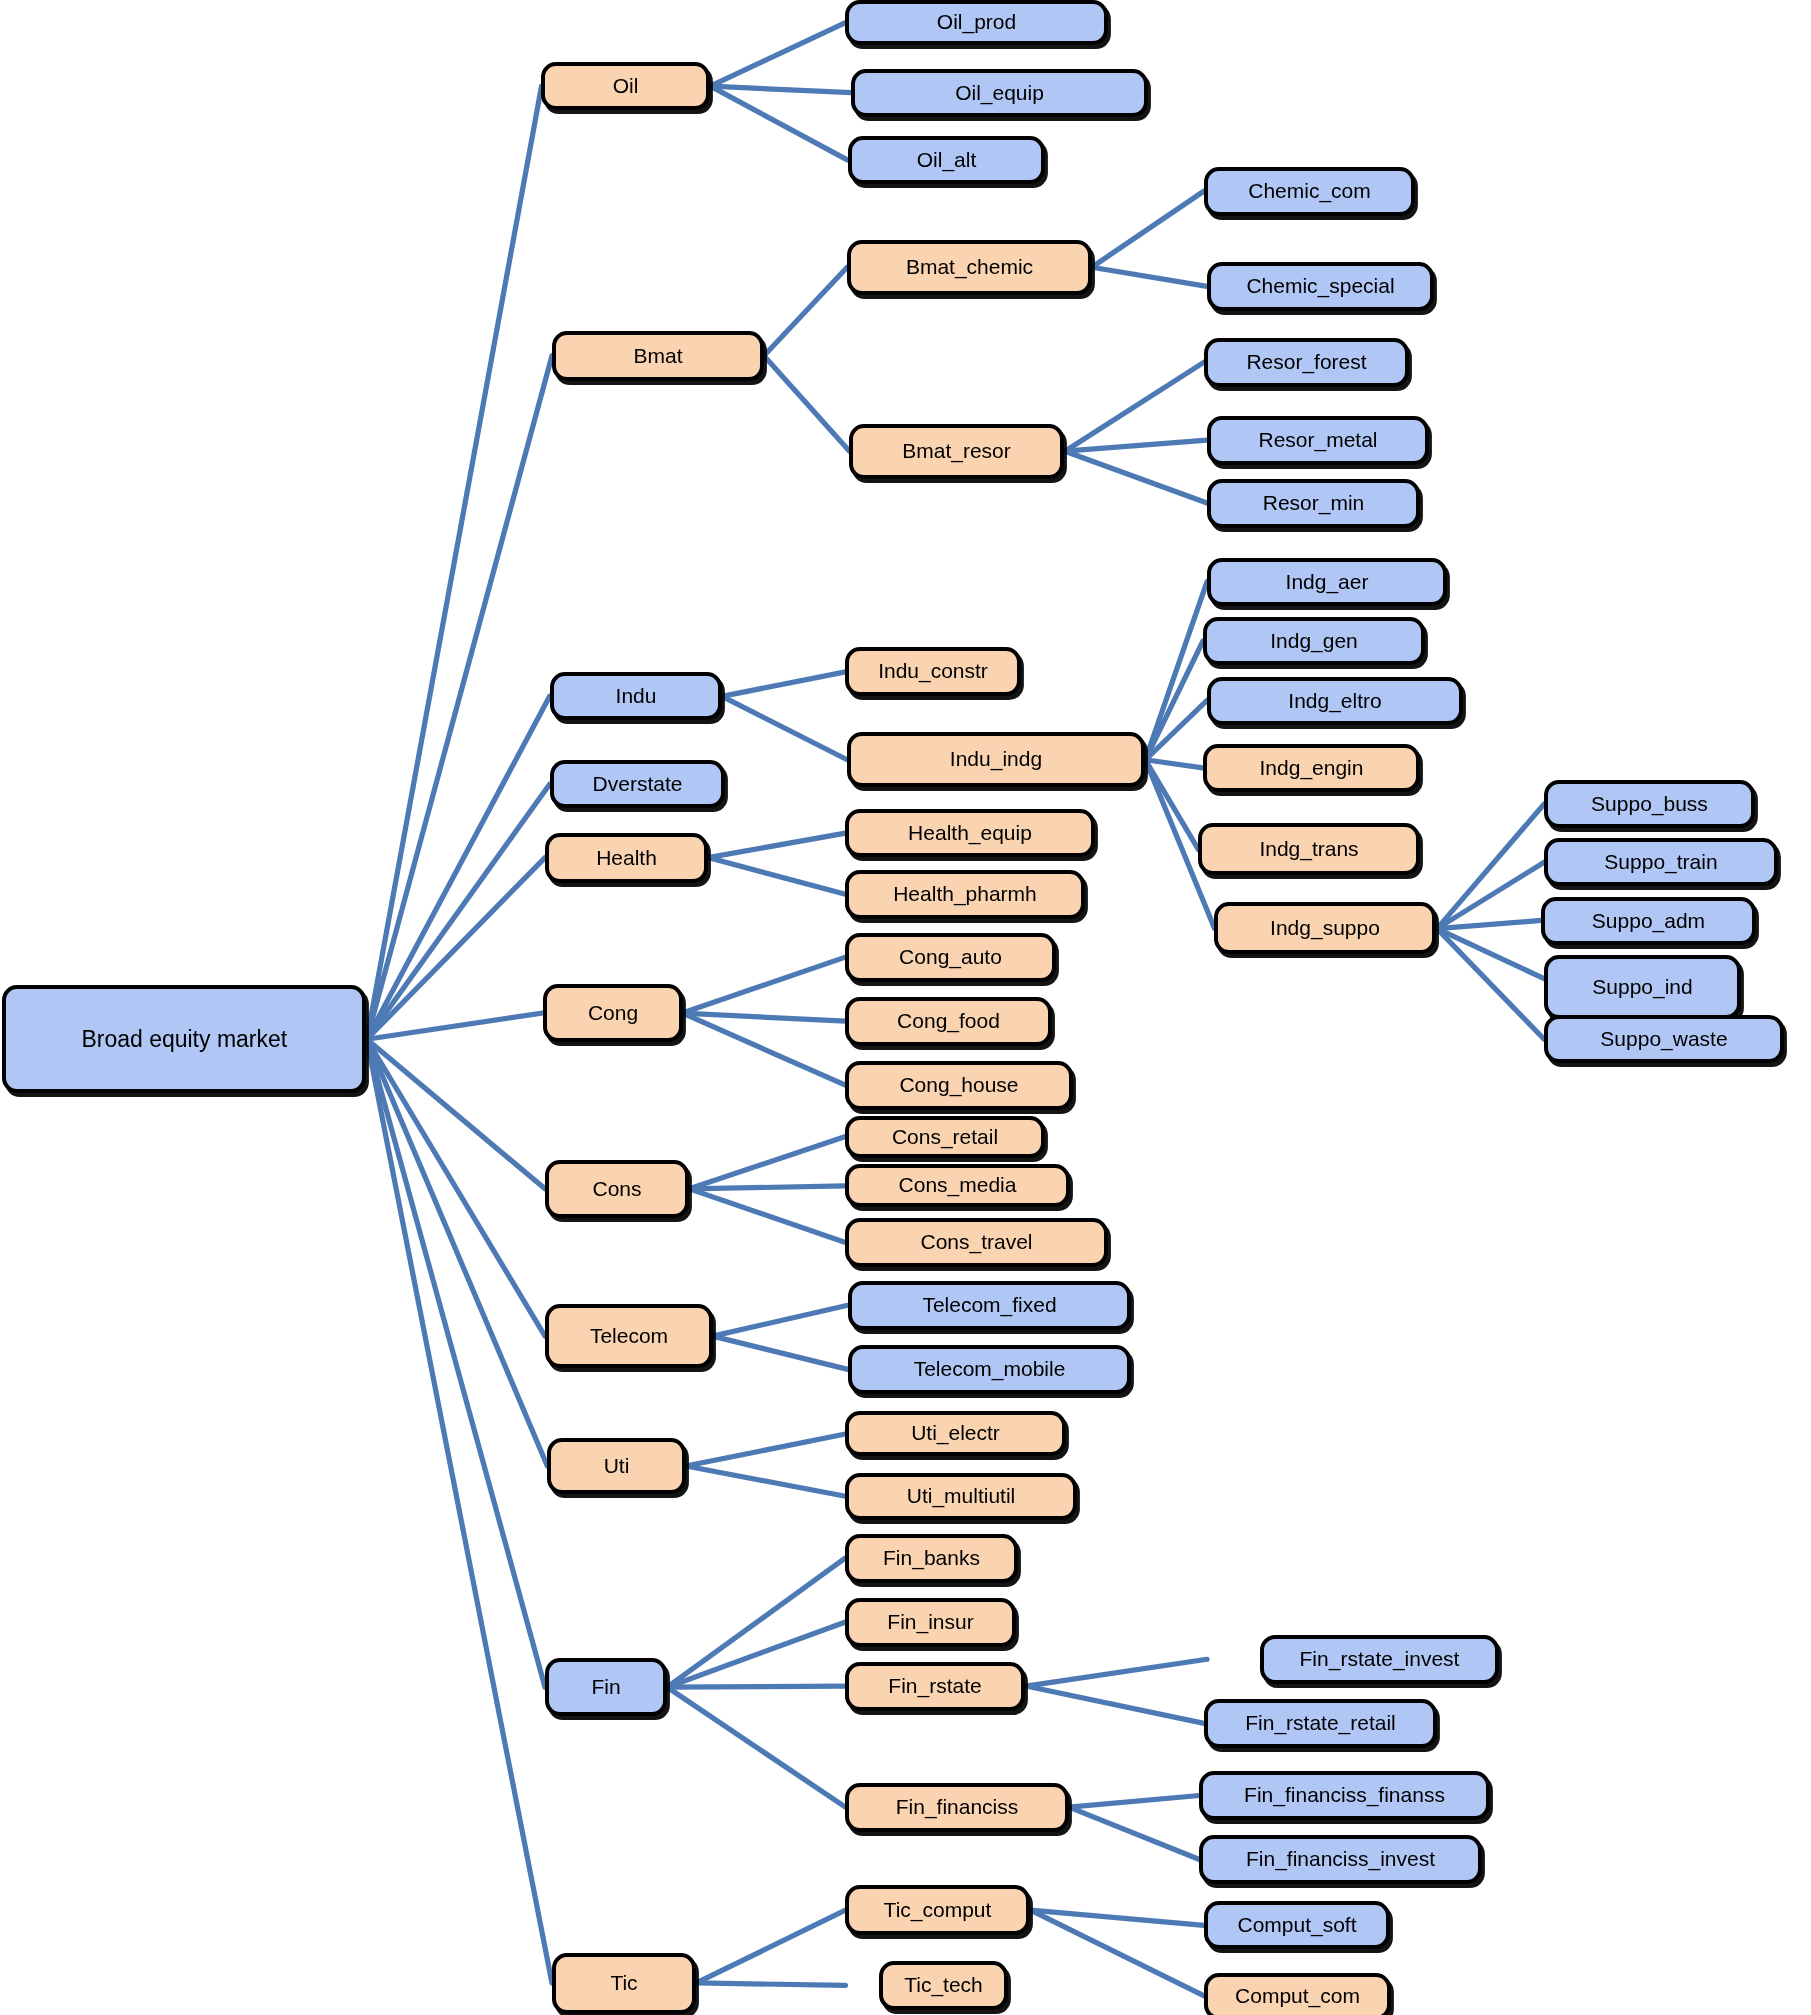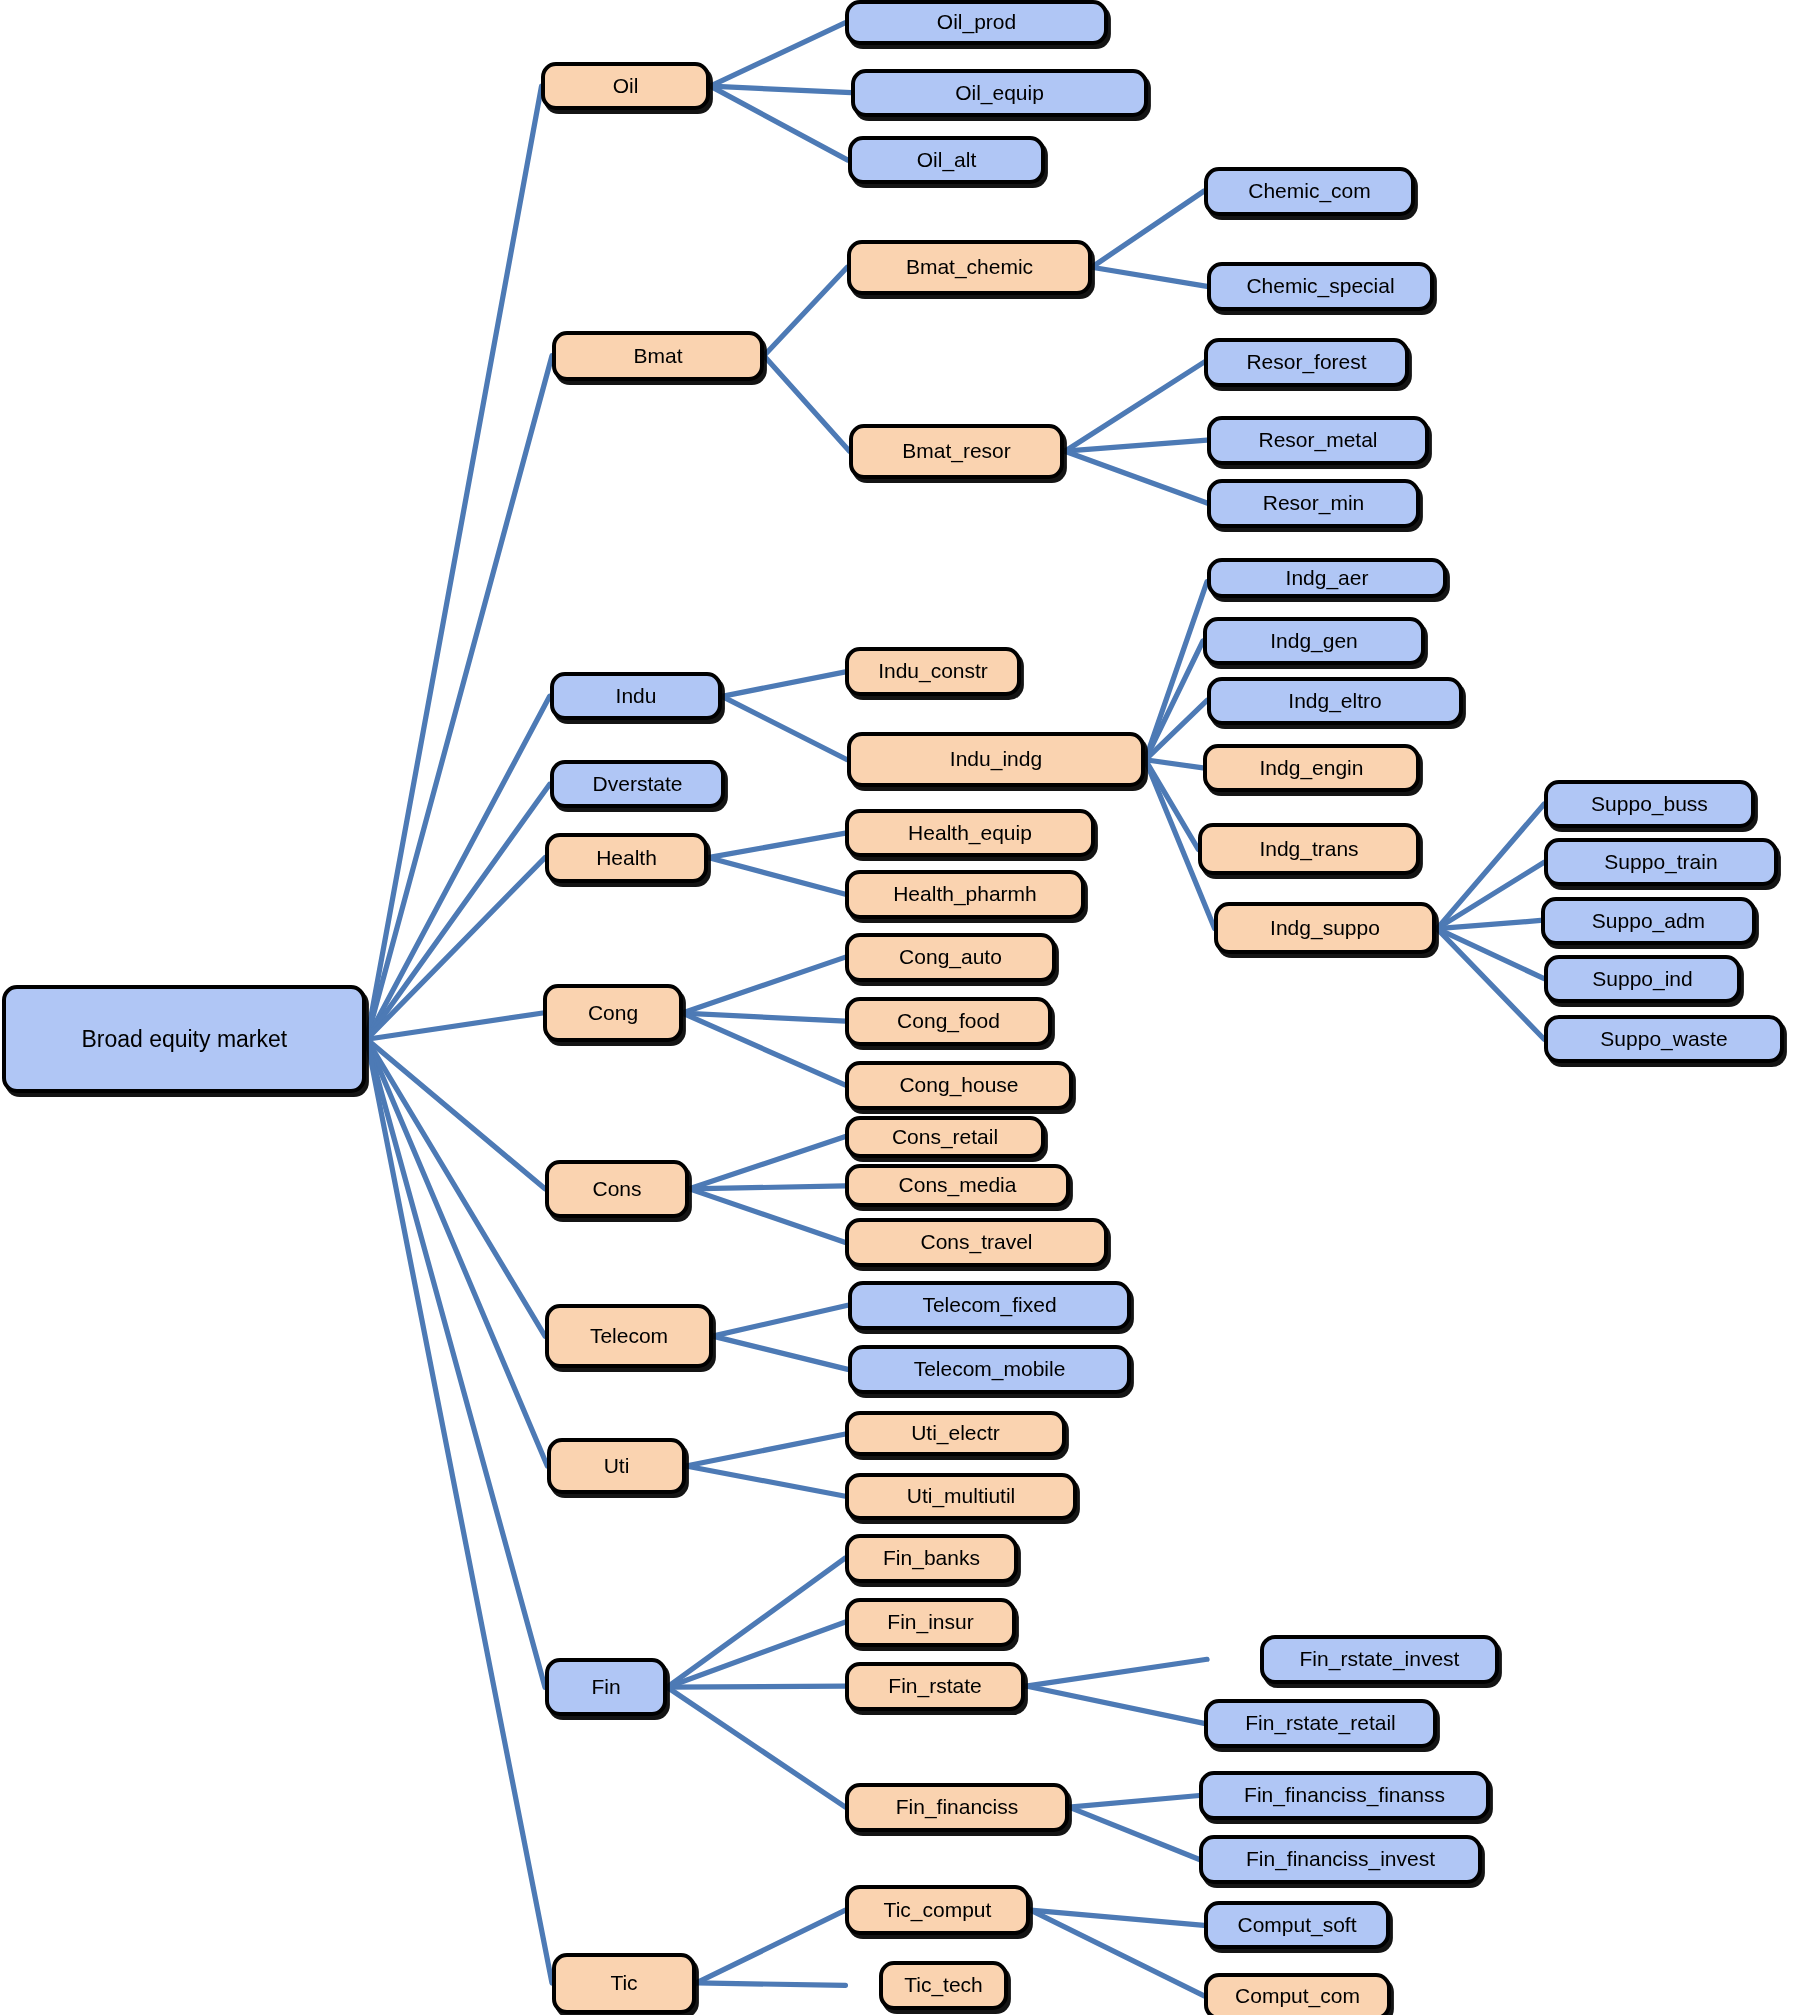--- a/index.html
+++ b/index.html
@@ -120,21 +120,21 @@
       </div>
       <div class="node blue" style="left: 550px; top: 672px; width: 172px; height: 48px; font-size: 21px;">
         <span>Indu</span>
       </div>
       <div class="node orange" style="left: 845px; top: 647px; width: 176px; height: 49px; font-size: 21px;">
         <span>Indu_constr</span>
       </div>
       <div class="node orange" style="left: 847px; top: 732px; width: 298px; height: 55px; font-size: 21px;">
         <span>Indu_indg</span>
       </div>
-      <div class="node blue" style="left: 1207px; top: 558px; width: 240px; height: 40px; font-size: 21px;">
+      <div class="node blue" style="left: 1207px; top: 558px; width: 240px; height: 48px; font-size: 21px;">
         <span>Indg_aer</span>
       </div>
       <div class="node blue" style="left: 1203px; top: 617px; width: 222px; height: 48px; font-size: 21px;">
         <span>Indg_gen</span>
       </div>
       <div class="node blue" style="left: 1207px; top: 677px; width: 256px; height: 48px; font-size: 21px;">
         <span>Indg_eltro</span>
       </div>
       <div class="node orange" style="left: 1203px; top: 744px; width: 217px; height: 48px; font-size: 21px;">
         <span>Indg_engin</span>
@@ -147,21 +147,21 @@
       </div>
       <div class="node blue" style="left: 1544px; top: 780px; width: 211px; height: 48px; font-size: 21px;">
         <span>Suppo_buss</span>
       </div>
       <div class="node blue" style="left: 1544px; top: 838px; width: 234px; height: 48px; font-size: 21px;">
         <span>Suppo_train</span>
       </div>
       <div class="node blue" style="left: 1541px; top: 897px; width: 215px; height: 48px; font-size: 21px;">
         <span>Suppo_adm</span>
       </div>
-      <div class="node blue" style="left: 1544px; top: 955px; width: 197px; height: 48px; font-size: 21px;">
+      <div class="node blue" style="left: 1544px; top: 955px; width: 197px; height: 64px; font-size: 21px;">
         <span>Suppo_ind</span>
       </div>
       <div class="node blue" style="left: 1544px; top: 1015px; width: 240px; height: 48px; font-size: 21px;">
         <span>Suppo_waste</span>
       </div>
       <div class="node blue" style="left: 550px; top: 760px; width: 175px; height: 48px; font-size: 21px;">
         <span>Dverstate</span>
       </div>
       <div class="node orange" style="left: 545px; top: 833px; width: 163px; height: 50px; font-size: 21px;">
         <span>Health</span>

